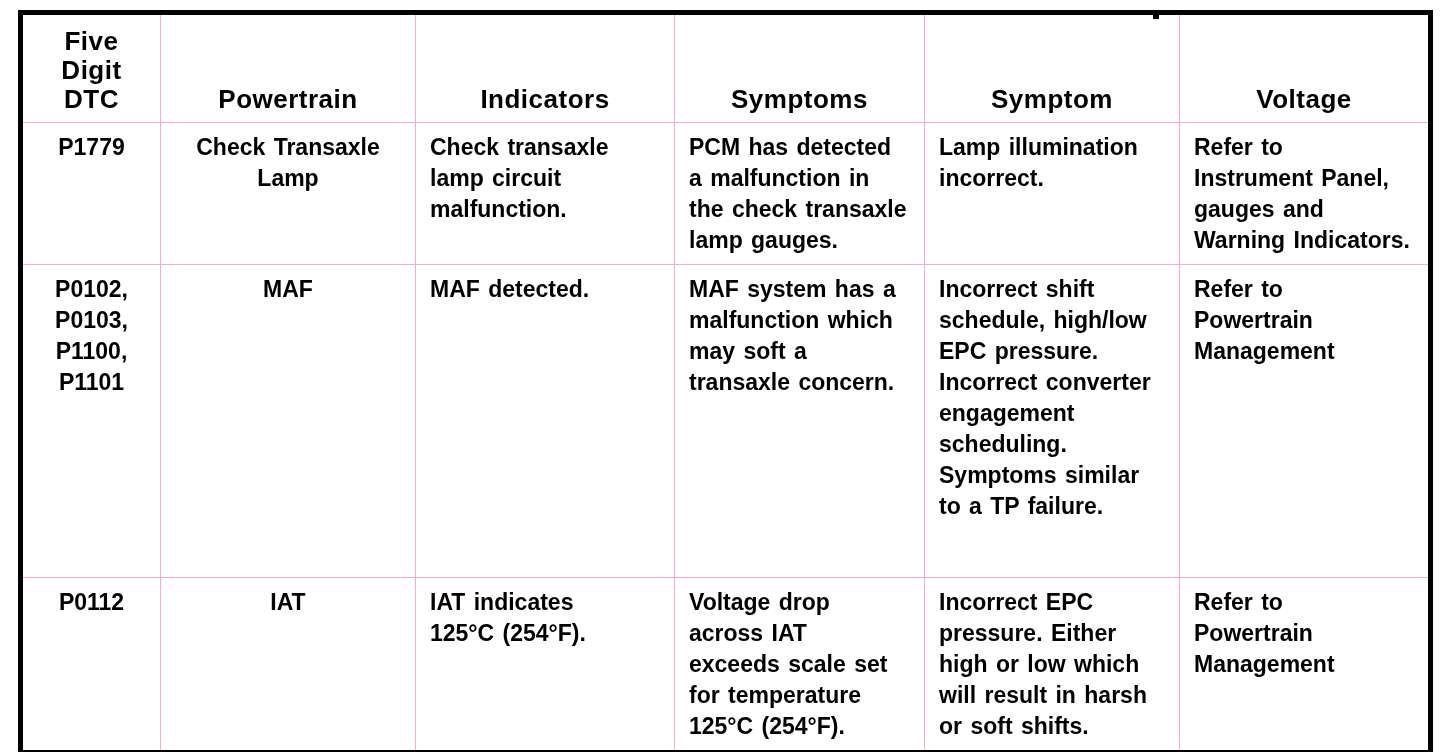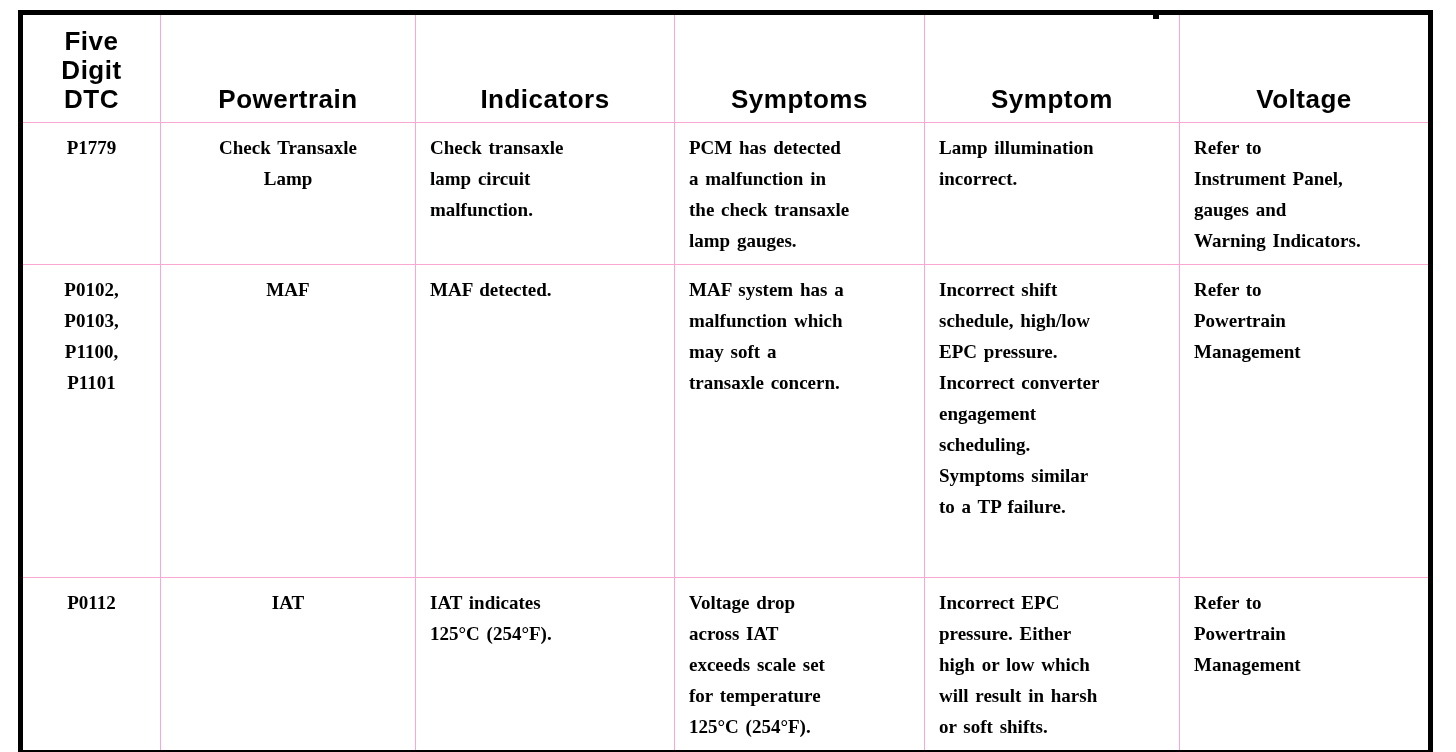--- a/index.html
+++ b/index.html
@@ -50,23 +50,23 @@
     vertical-align: bottom;
     text-align: center;
     padding: 6px 4px 8px 4px;
     white-space: pre-line;
   }
   th.hdr-dtc {
     padding-top: 12px;
     vertical-align: top;
   }
   td {
-    font-family: Liberation Serif, serif;
+    font-family: Liberation Sans, sans-serif;
     font-weight: bold;
-    font-size: 19px;
+    font-size: 23px;
     line-height: 31px;
     word-spacing: 2px;
     vertical-align: top;
     text-align: left;
     padding: 9px 8px 8px 14px;
     white-space: pre-line;
   }
   td.center {
     text-align: center;
     padding-left: 4px;

